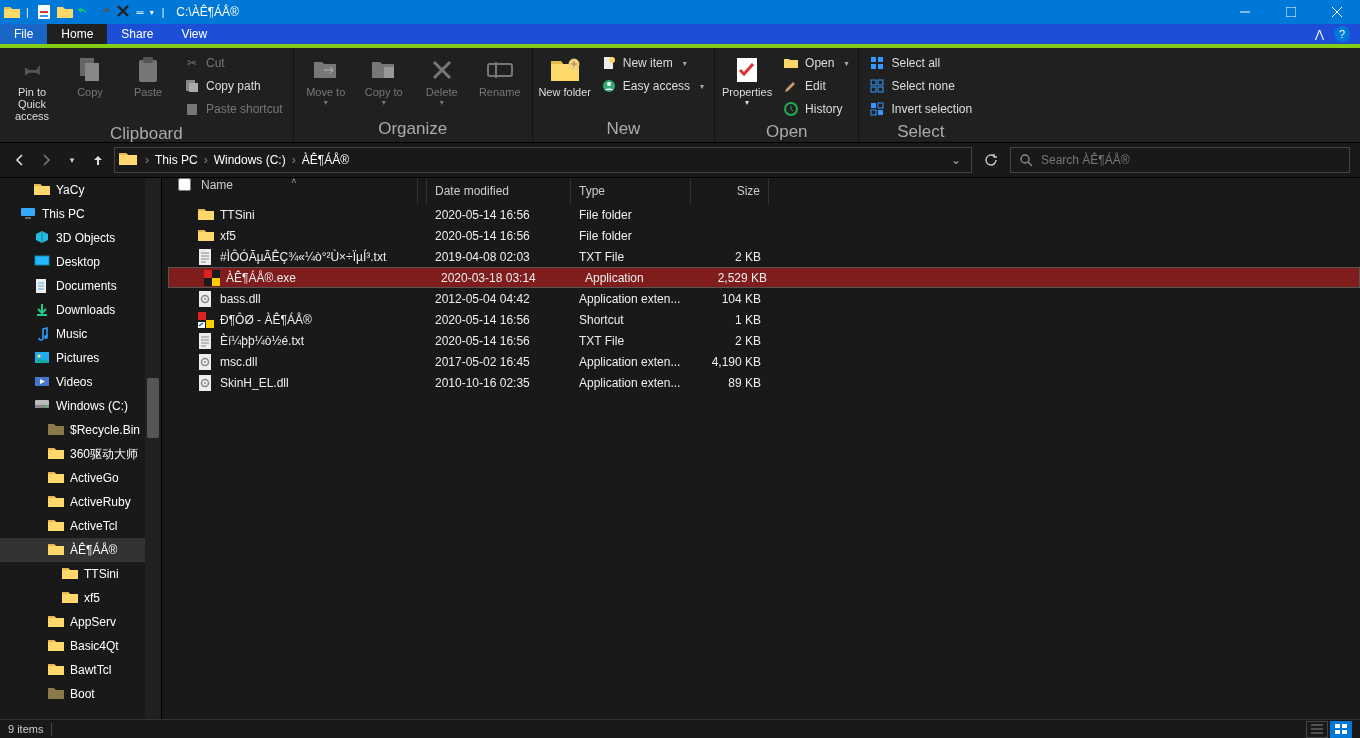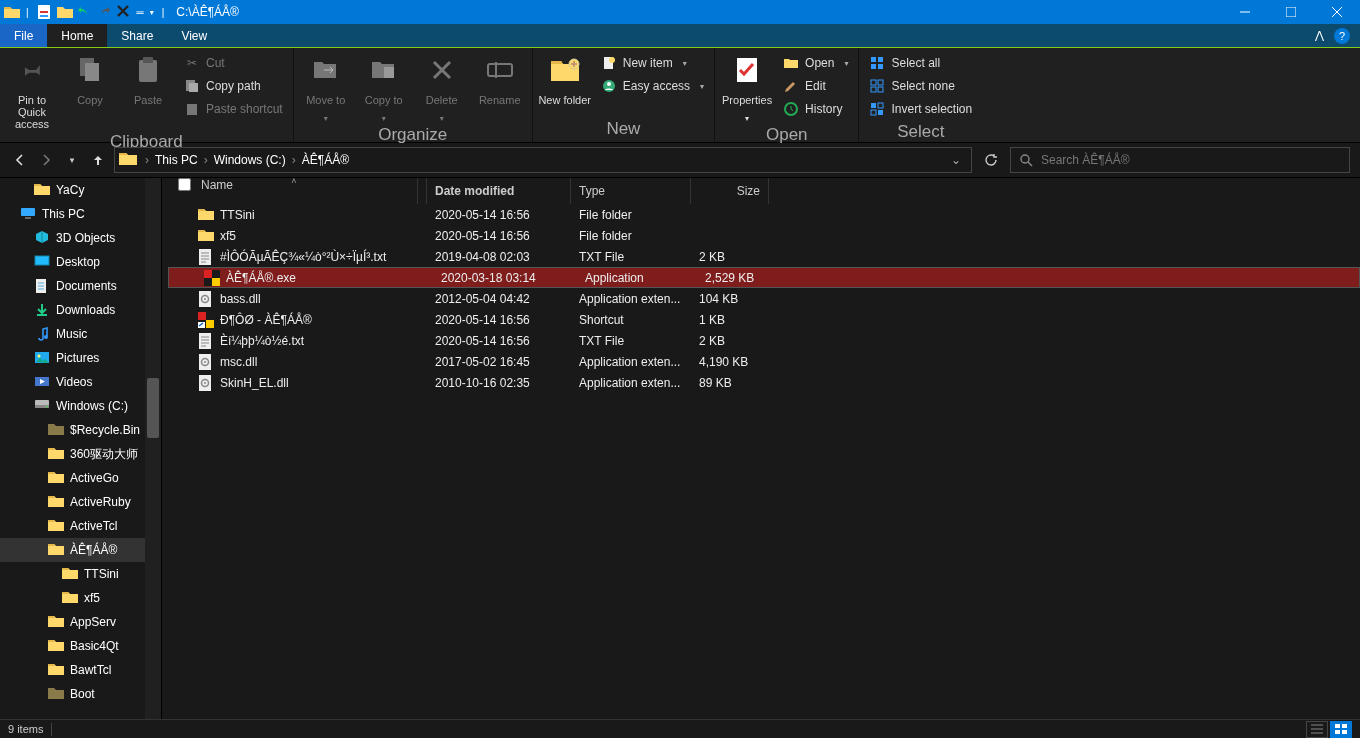--- a/index.html
+++ b/index.html
@@ -6,33 +6,33 @@
   html,body { width:1360px; height:738px; background:#000; font-family:"Segoe UI",Arial,sans-serif; font-size:12px; color:#fff; overflow:hidden; position:relative;}
   
   .titlebar { height:24px; background:#0078d7; display:flex; align-items:center; }
   .titlebar-left { display:flex; align-items:center; height:100%; gap:6px; padding-left:4px;}
   .titlebar-left .q-icon { width:14px; height:14px; display:inline-block;}
   .qat-sep{ color:#fff; font-size:10px; padding:0 2px;}
   .title-text { font-size:12px; color:#fff; padding-left:4px;}
   .titlebar-spacer{flex:1;}
   .win-btn { width:46px; height:24px; display:flex; align-items:center; justify-content:center; color:#fff;}
   
-  .menutabs { height:24px; background:#0c4a6e; display:flex; align-items:stretch; border-bottom:1px solid #84cc16;}
+  .menutabs { height:24px; background:#1d4ed8; display:flex; align-items:stretch; border-bottom:4px solid #84cc16;}
   .menutab { padding:0 14px; display:flex; align-items:center; font-size:12px; color:#fff;}
   .menutab.file { background:#1a66c7; color:#fff;}
   .menutab.active { background:#202020; }
   .menutabs-spacer{flex:1;}
   .menutabs-right{display:flex; align-items:center; gap:10px; padding-right:10px;}
   .help-circle{width:16px;height:16px;border-radius:50%;background:#0078d7;color:#fff;display:flex;align-items:center;justify-content:center;font-size:11px;}
   
   .ribbon { height:94px; background:#202020; display:flex; align-items:stretch; color:#ddd;}
   .ribbon-group{display:flex; flex-direction:column; align-items:center; border-right:1px solid #111; padding:2px 4px 0 4px;}
   .ribbon-group-body{flex:1; display:flex; align-items:flex-start; gap:2px;}
   .ribbon-group-label{font-size:17px; color:#aaa; padding:2px 0 3px 0;}
-  .ribbon-btn-large{width:56px; display:flex; flex-direction:column; align-items:center; justify-content:space-between; padding-top:4px; gap:8px; text-align:center; font-size:11px; color:#ddd;}
+  .ribbon-btn-large{width:56px; display:flex; flex-direction:column; align-items:center; justify-content:space-between; padding-top:4px; gap:0; text-align:center; font-size:11px; color:#ddd;}
   .ribbon-btn-large .icon{width:32px;height:32px; display:flex; align-items:center; justify-content:center;}
   .ribbon-btn-large.disabled{color:#777;}
   .ribbon-col{display:flex; flex-direction:column; gap:1px; padding-top:2px;}
   .ribbon-btn-small{display:flex; align-items:center; gap:6px; padding:2px 6px; font-size:12px; color:#ddd; white-space:nowrap; height:22px;}
   .ribbon-btn-small.disabled{color:#777;}
   .ribbon-btn-small .sicon{width:16px;height:16px;display:flex;align-items:center;justify-content:center;}
   
   .navrow{height:36px; background:#191919; display:flex; align-items:center; gap:6px; padding:0 10px; border-top:1px solid #000; border-bottom:1px solid #000;}
   .nav-btn{width:20px;height:20px;display:flex;align-items:center;justify-content:center;color:#bbb;}
   .nav-btn.disabled{color:#555;}
@@ -52,34 +52,34 @@
   .tree-item{display:flex; align-items:center; height:24px; font-size:12px; color:#fff; white-space:nowrap;}
   .tree-item.selected{background:#333;}
   .tree-item .indent{display:inline-block;}
   .tree-item .ticon{width:16px;height:16px;margin-right:6px;flex-shrink:0;}
   
   .filelist{flex:1; background:#191919; display:flex; flex-direction:column;}
   .columns{display:flex; align-items:center; height:26px; color:#ccc; font-size:12px;}
   .col{padding:0 8px; border-right:1px solid #333; height:100%; display:flex; align-items:center; position:relative;}
   .col.name{width:265px; }
   .col.name-inner{display:flex;align-items:flex-start;gap:10px;width:100%;}
-  .col.date{width:144px;font-weight:bold;}
+  .col.date{width:144px;}
   .col.type{width:120px;}
   .col.size{width:78px; justify-content:flex-end;}
   .sort-ind{position:absolute; top:-2px; left:50%; transform:translateX(-50%); color:#999; font-size:9px;}
   .rows{flex:1;}
   .row{display:flex; align-items:center; height:21px; font-size:12px; color:#eee;}
   .row.selected{background:#7f1d1d; outline:1px solid #555; outline-offset:-1px;margin-left:6px;}
   .cell{padding:0 8px; overflow:hidden; white-space:nowrap; text-overflow:ellipsis;}
   .cell.name{width:265px; display:flex; align-items:center; gap:6px;}
   .cell.name .indent{width:22px;}
   .cell.name .ficon{width:16px;height:16px;flex-shrink:0;}
   .cell.date{width:144px;}
   .cell.type{width:120px;}
-  .cell.size{width:78px; }
+  .cell.size{width:78px; text-align:right;}
   
   .statusbar{position:absolute; bottom:0; left:0; right:0; height:19px; background:#191919; color:#ccc; font-size:11px; display:flex; align-items:center; padding:6px 8px; border-top:1px solid #333;}
   .statusbar .sep{width:1px;height:13px;background:#444;margin:0 8px;}
   .statusbar-spacer{flex:1;}
   .view-btn{width:22px;height:17px;border:1px solid #444;margin-left:2px;display:flex;align-items:center;justify-content:center;}
   .view-btn.active{background:#0078d7;border-color:#0078d7;}
   
   svg{display:block;}
 </style>
 </head>

